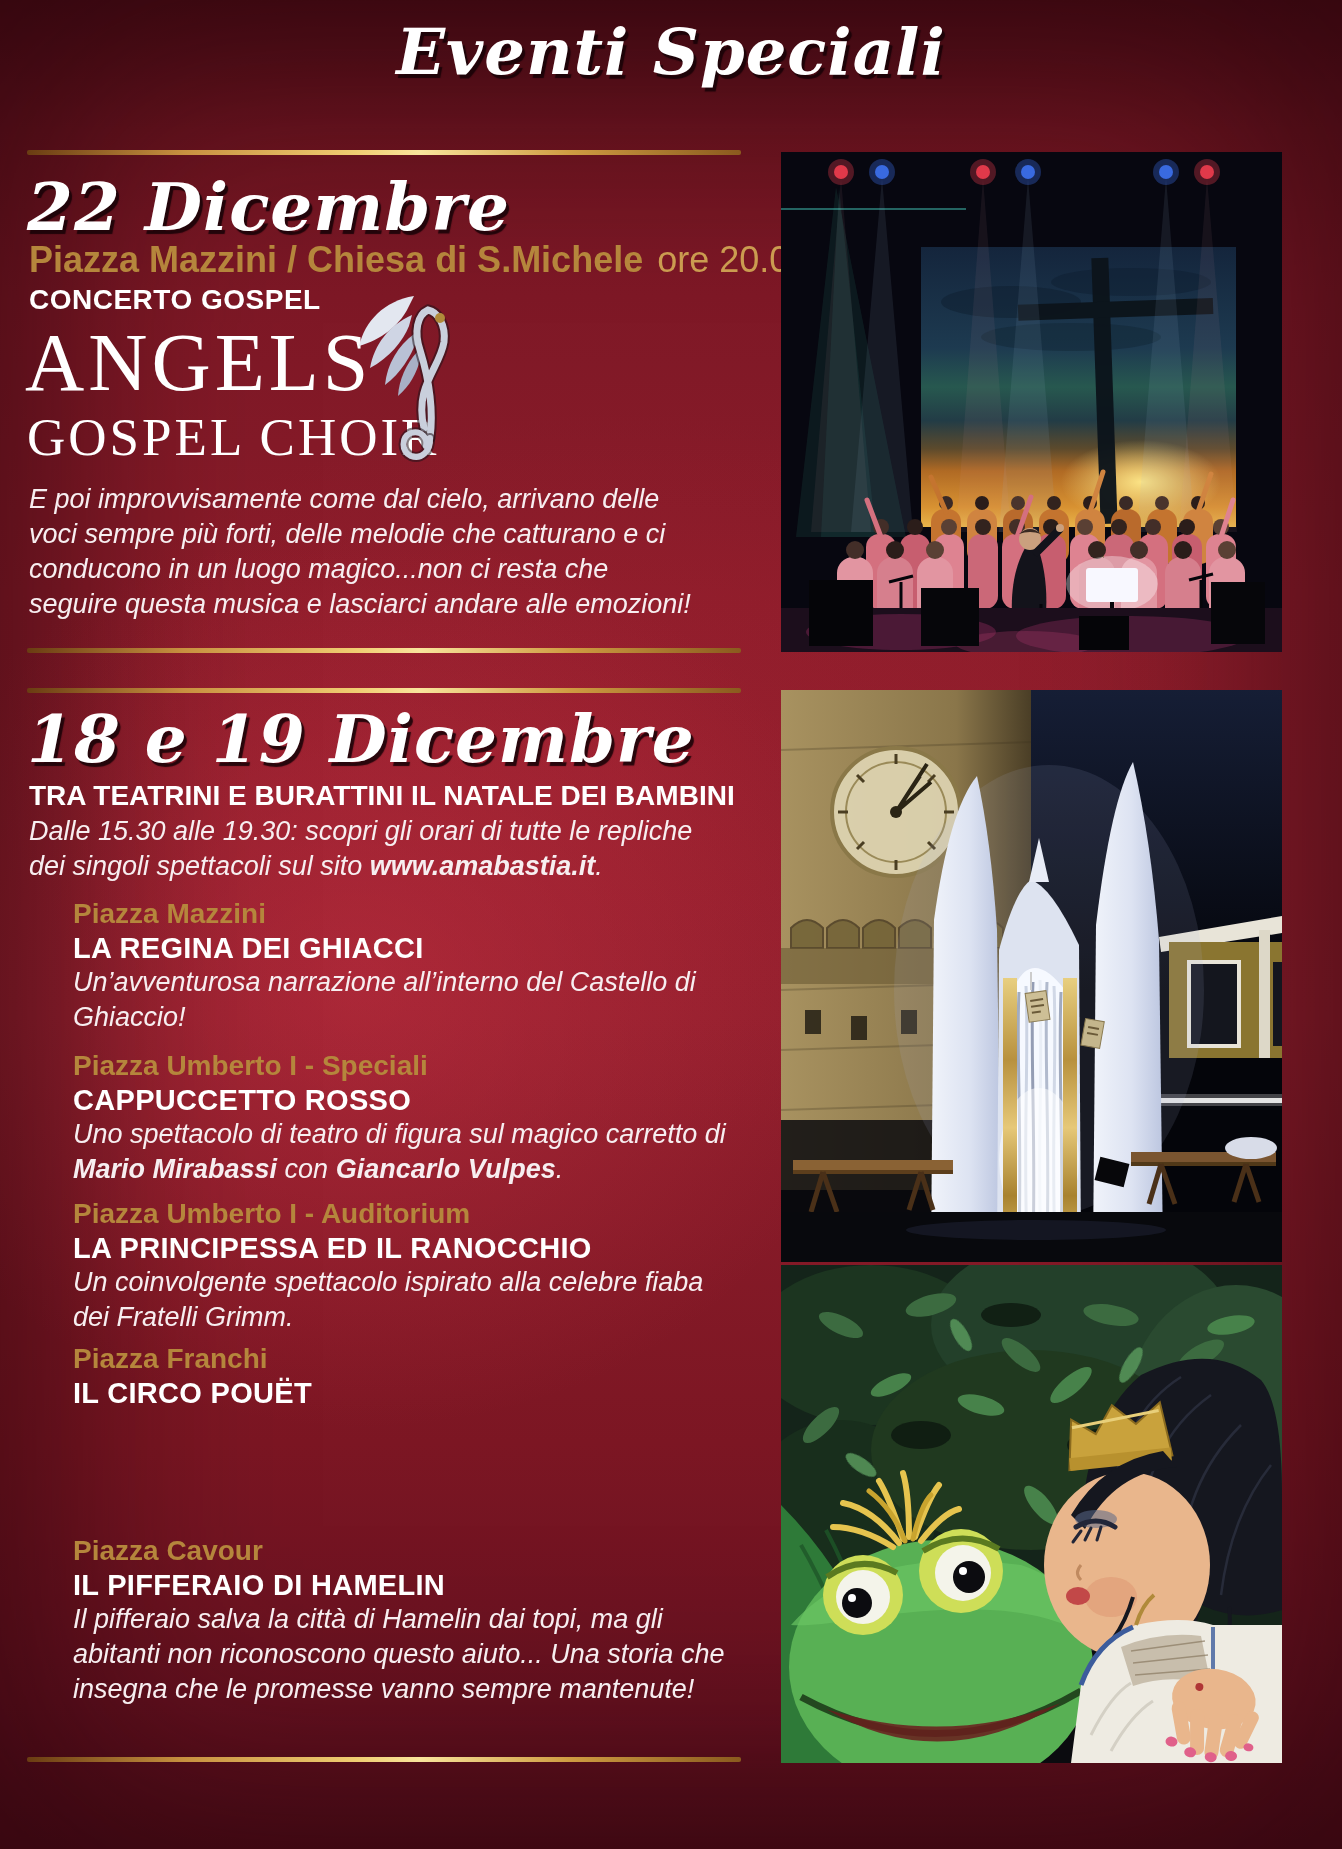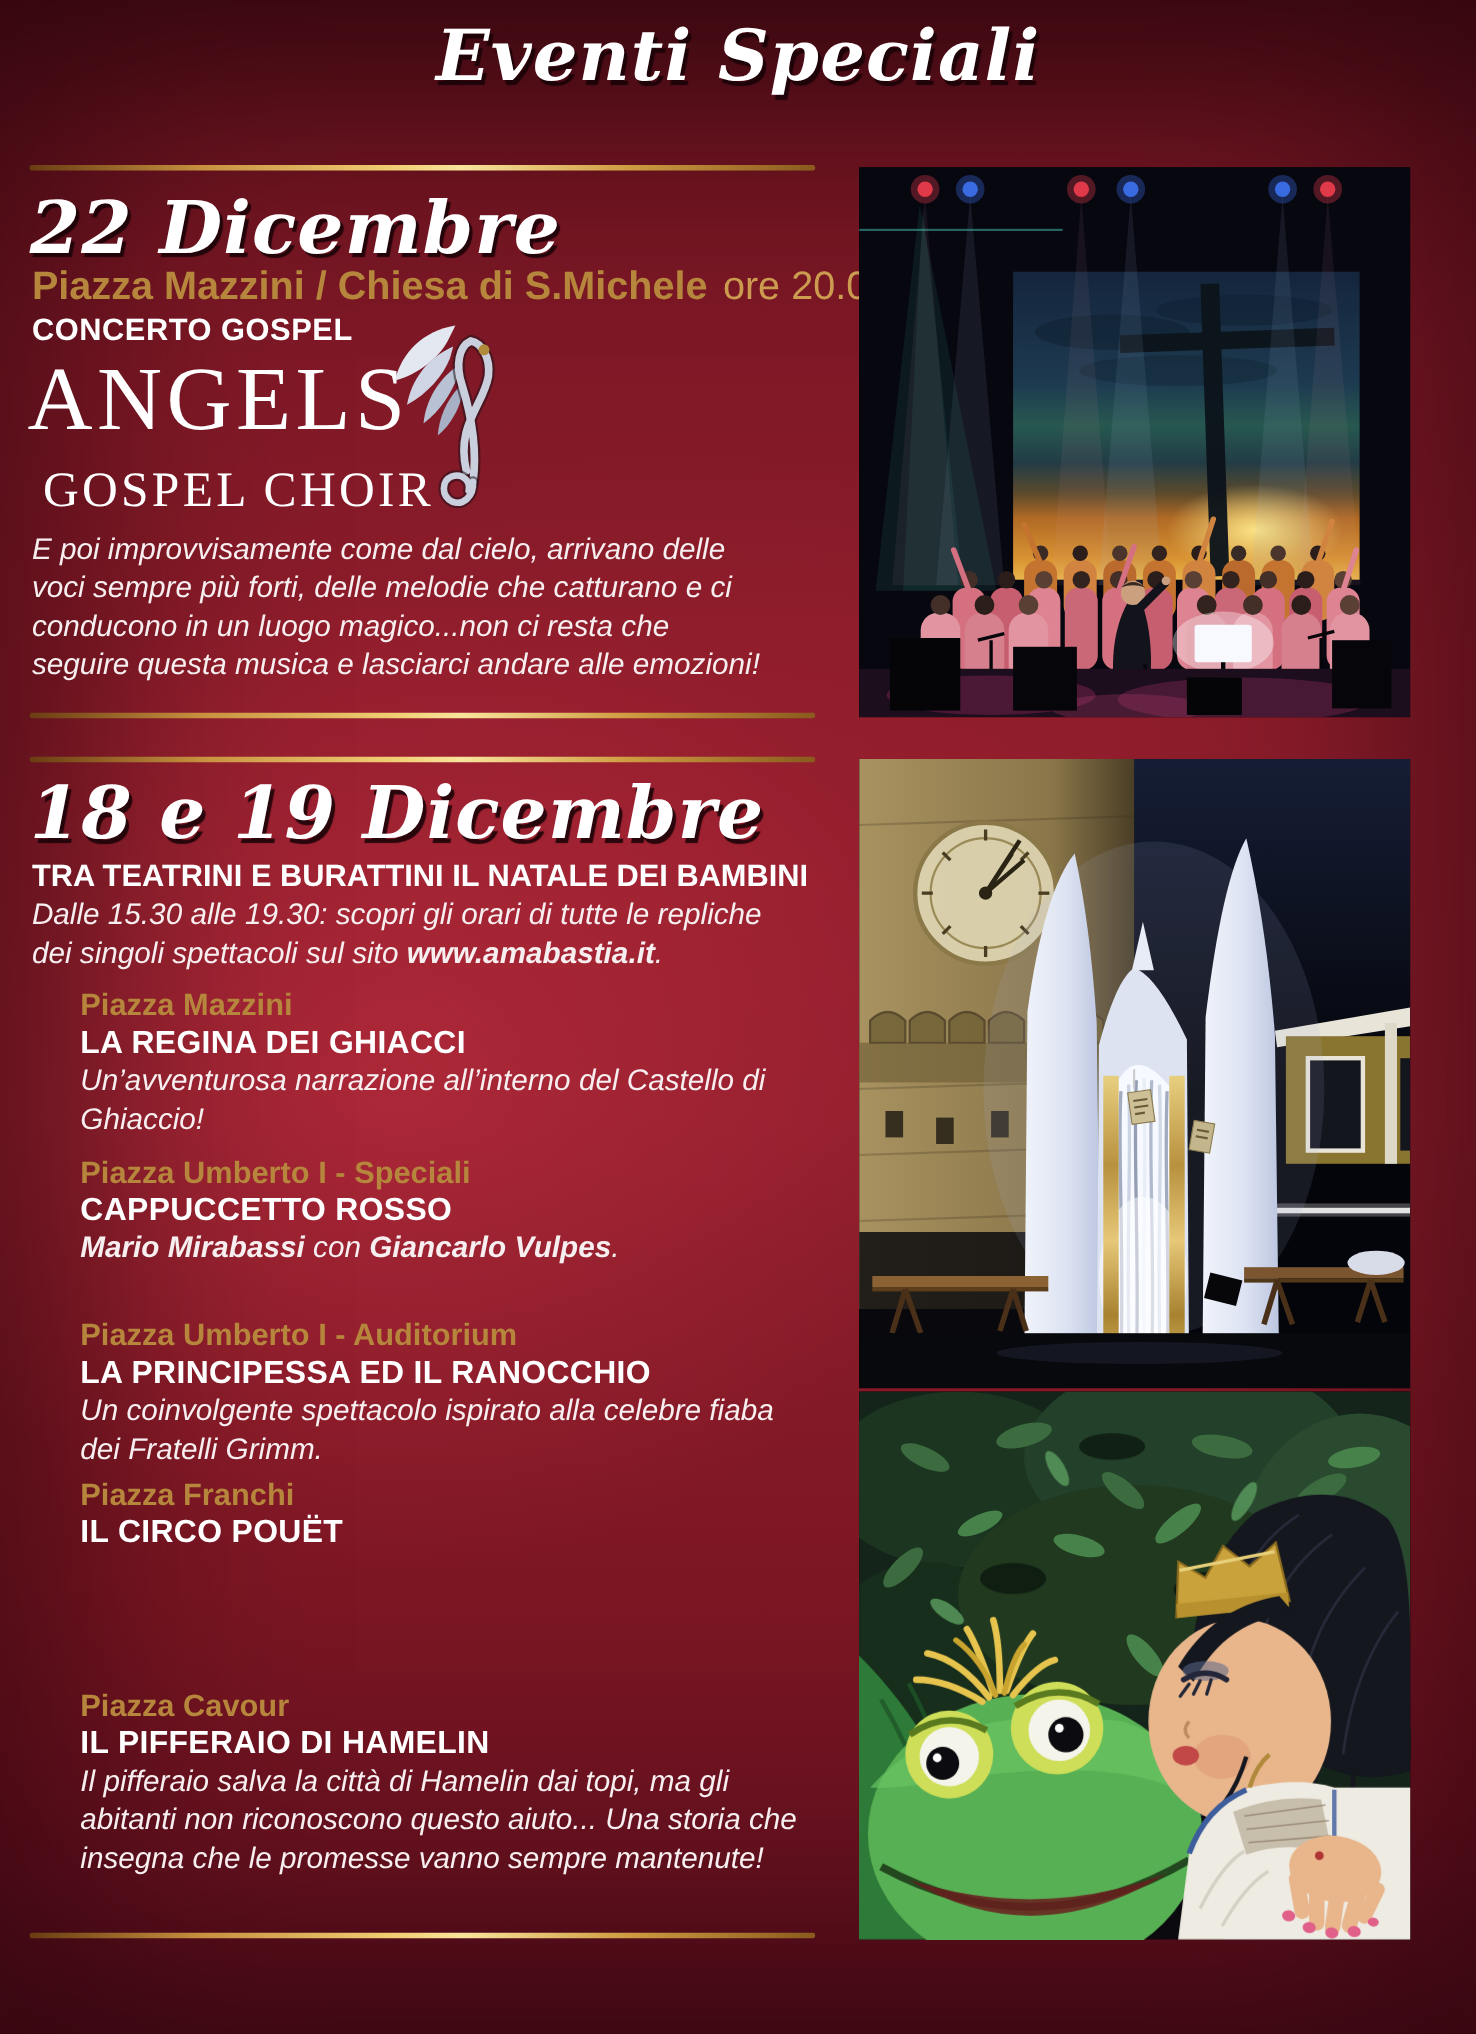--- a/index.html
+++ b/index.html
@@ -17,22 +17,22 @@
     background:linear-gradient(90deg,#6a3c12 0%,#c89140 22%,#f0cd72 46%,#f9e49c 55%,#cf9c42 76%,#8a5a1e 100%);}
   .l1{top:150px}.l2{top:648px}.l3{top:688px}.l4{top:1757px}
   .date-h{position:absolute;left:27px;margin:0;font-size:66px;line-height:1.08;letter-spacing:1px;}
   #date22{top:172px}
   #date1819{top:704px}
   .venueline{position:absolute;left:29px;top:239px;margin:0;font-weight:700;font-size:36px;color:#b5863c;}
   .venueline .time{font-weight:400;color:#cb9c50;margin-left:14px;}
   .kicker{position:absolute;left:29px;top:284px;margin:0;font-weight:700;font-size:28px;color:#fff;letter-spacing:.5px;}
   .artist1{position:absolute;left:25px;top:322px;margin:0;font-family:"Liberation Serif",serif;font-weight:400;
     font-size:82px;line-height:1;color:#fff;letter-spacing:4px;}
-  .artist2{position:absolute;left:27px;top:411px;margin:12px;font-family:"Liberation Serif",serif;font-weight:400;
-    font-size:45px;line-height:1;color:#fff;letter-spacing:3px;}
+  .artist2{position:absolute;left:27px;top:411px;margin:0;font-family:"Liberation Serif",serif;font-weight:400;
+    font-size:53px;line-height:1;color:#fff;letter-spacing:3px;}
   .desc{margin:0;font-weight:400;font-size:27px;line-height:35px;color:#f7eef0;white-space:pre-line;font-style:italic;}
   #desc22{position:absolute;left:29px;top:482px;width:700px;}
   .headline{position:absolute;left:29px;top:780px;margin:0;font-weight:700;font-size:28px;color:#fff;}
   #intro{position:absolute;left:29px;top:814px;width:712px;}
   .event{position:absolute;left:29px;width:712px;margin-left:44px;}
   .event .venue-h{margin:0;font-weight:700;font-size:28px;line-height:34px;color:#b5863c;}
   .event .ev-title{margin:0;font-weight:700;font-size:29px;line-height:34px;color:#fff;letter-spacing:.3px;}
   #ev0{top:897px}#ev1{top:1049px}#ev2{top:1197px}#ev3{top:1342px}#ev4{top:1534px}
   .logo{position:absolute;left:354px;top:288px;width:104px;height:184px;}
   .photo{position:absolute;left:781px;width:501px;margin:0;overflow:hidden;background:#06060a;}
@@ -93,21 +93,22 @@
   <div id="ev0" class="event">
     <h4 class="venue-h">Piazza Mazzini</h4>
     <h5 class="ev-title">LA REGINA DEI GHIACCI</h5>
     <p class="desc"><span>Un’avventurosa narrazione all’interno del Castello di
 Ghiaccio!</span></p>
   </div>
 
   <div id="ev1" class="event">
     <h4 class="venue-h">Piazza Umberto I - Speciali</h4>
     <h5 class="ev-title">CAPPUCCETTO ROSSO</h5>
-    <p class="desc"><span style="font-weight: 700;">Mario Mirabassi</span><span> con </span><span style="font-weight: 700;">Giancarlo Vulpes</span><span>.</span></p>
+    <p class="desc"><span>Uno spettacolo di teatro di figura sul magico carretto di
+</span><span style="font-weight: 700;">Mario Mirabassi</span><span> con </span><span style="font-weight: 700;">Giancarlo Vulpes</span><span>.</span></p>
   </div>
 
   <div id="ev2" class="event">
     <h4 class="venue-h">Piazza Umberto I - Auditorium</h4>
     <h5 class="ev-title">LA PRINCIPESSA ED IL RANOCCHIO</h5>
     <p class="desc"><span>Un coinvolgente spettacolo ispirato alla celebre fiaba
 dei Fratelli Grimm.</span></p>
   </div>
 
   <div id="ev3" class="event">

